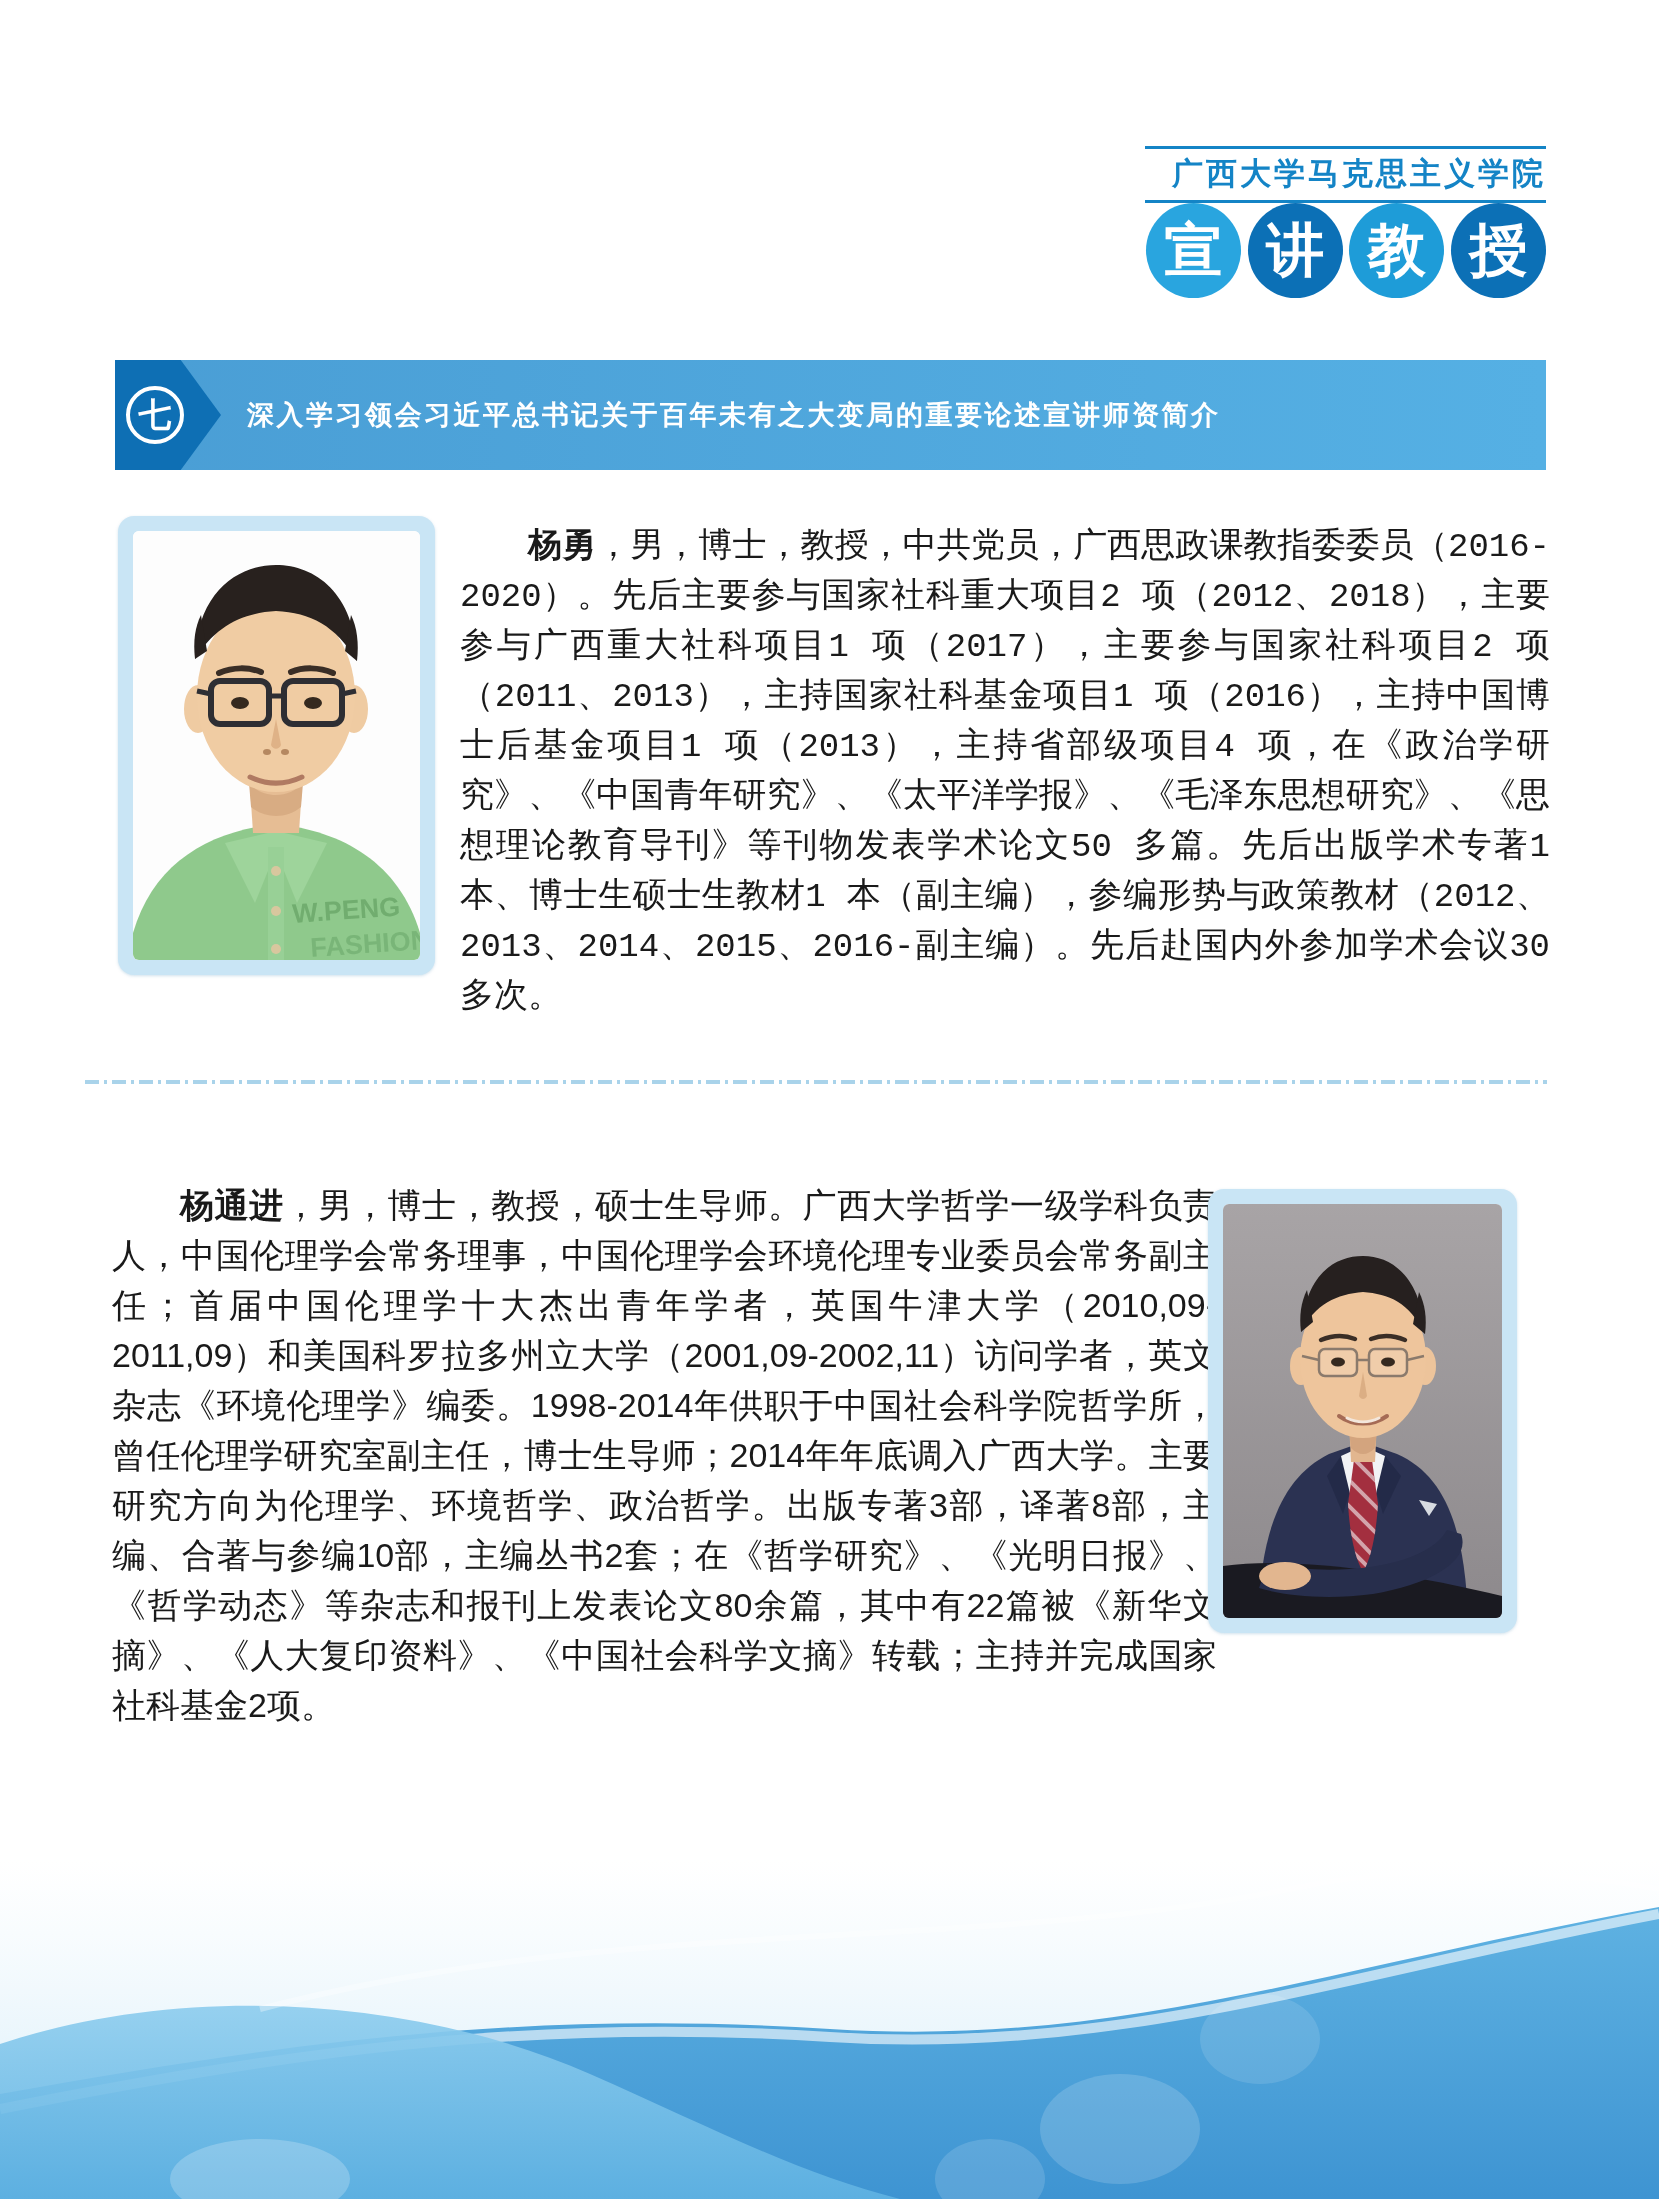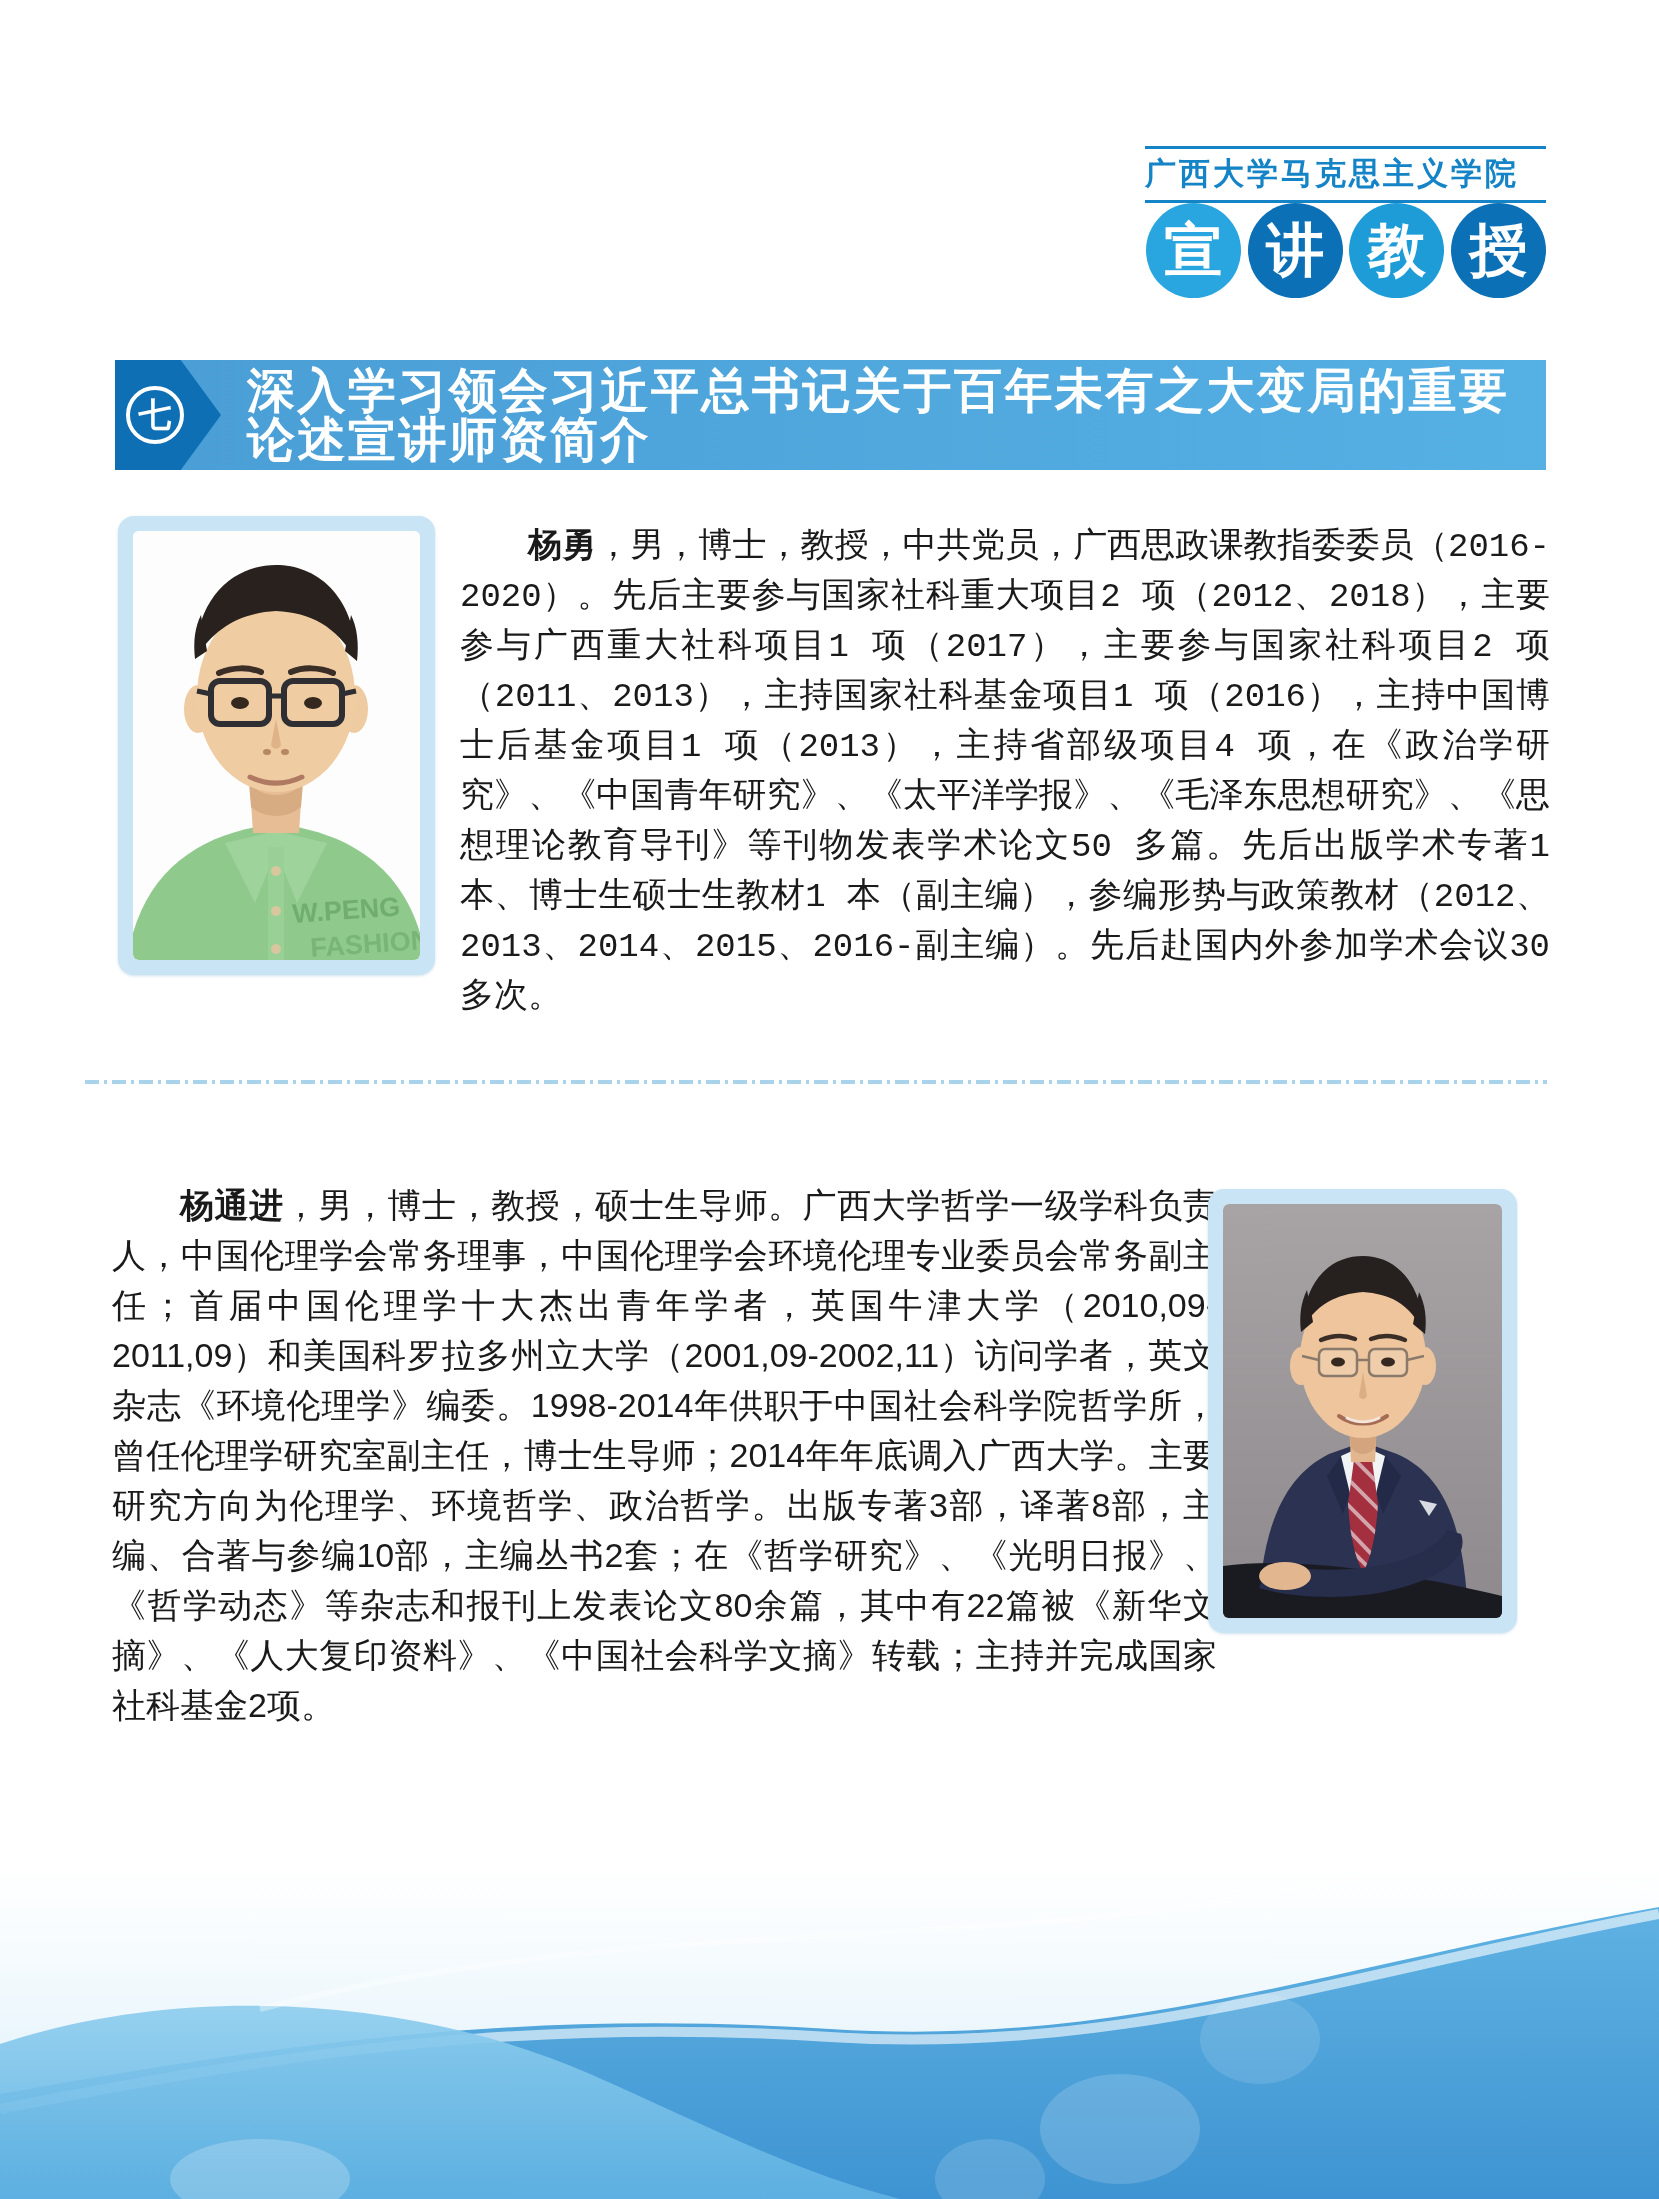--- a/index.html
+++ b/index.html
@@ -5,21 +5,21 @@
   html,body { margin:0; padding:0; background:#e9e9e9; }
   .page {
     position:relative; width:1659px; height:2199px; margin:0 auto;
     background:#ffffff; overflow:hidden;
     font-family:"Liberation Sans", sans-serif;
   }
 
   
   .institution {
     position:absolute; left:1145px; top:146px; width:401px;
-    text-align:left; color:#1484C6; font-weight:bold; font-size:31px;
+    text-align:right; color:#1484C6; font-weight:bold; font-size:31px;
     border-top:3px solid #1484C6; border-bottom:3px solid #1484C6;
     padding:4px 0 5px; letter-spacing:3px; box-sizing:border-box;
   }
   .badges {
     position:absolute; left:1146px; top:203px; width:400px;
     display:flex; justify-content:space-between;
   }
   .badge-circle {
     width:95px; height:95px; border-radius:50%;
     color:#fff; font-size:58px; font-weight:bold;
@@ -36,21 +36,21 @@
     clip-path:polygon(0 0,62% 0,100% 50%,62% 100%,0 100%);
     display:flex; align-items:center;
   }
   .section-number-circle {
     width:50px; height:50px; border:4px solid #fff; border-radius:50%;
     margin-left:11px; color:#fff; font-size:33px; font-weight:bold;
     display:flex; align-items:center; justify-content:center;
   }
   .section-title {
     position:absolute; left:132px; top:50%; transform:translateY(-50%);
-    width:1270px; color:#ffffff; font-weight:bold; font-size:48px;
+    width:1270px; color:#ffffff; font-weight:bold; font-size:27px;
     line-height:49px; letter-spacing:2.5px;
   }
 
   
   .photo-frame {
     position:absolute; background:#C9E5F5; border-radius:16px;
     padding:15px; box-sizing:border-box;
     box-shadow:0 1px 3px rgba(120,170,200,0.35);
   }
   .photo-inner {

